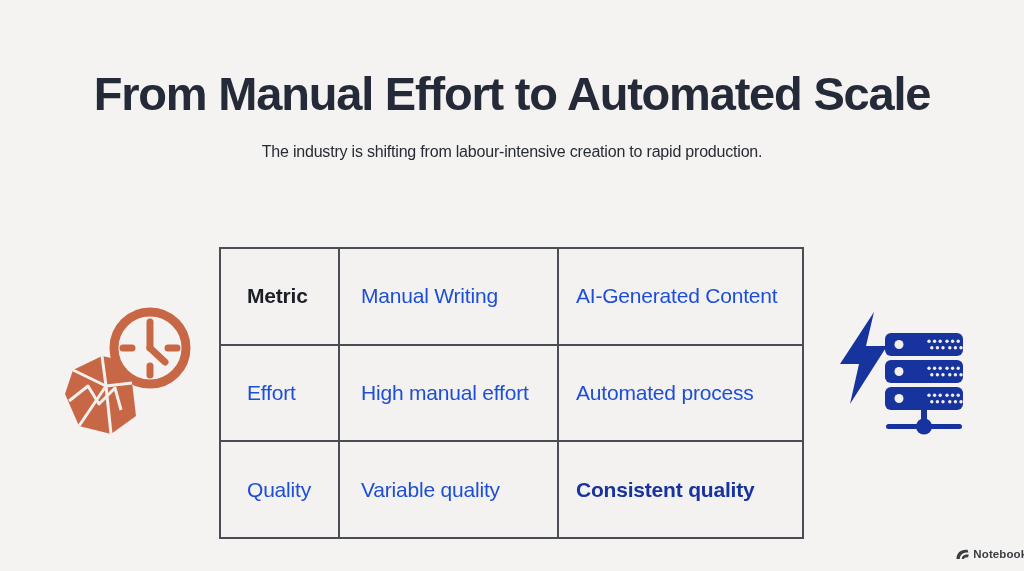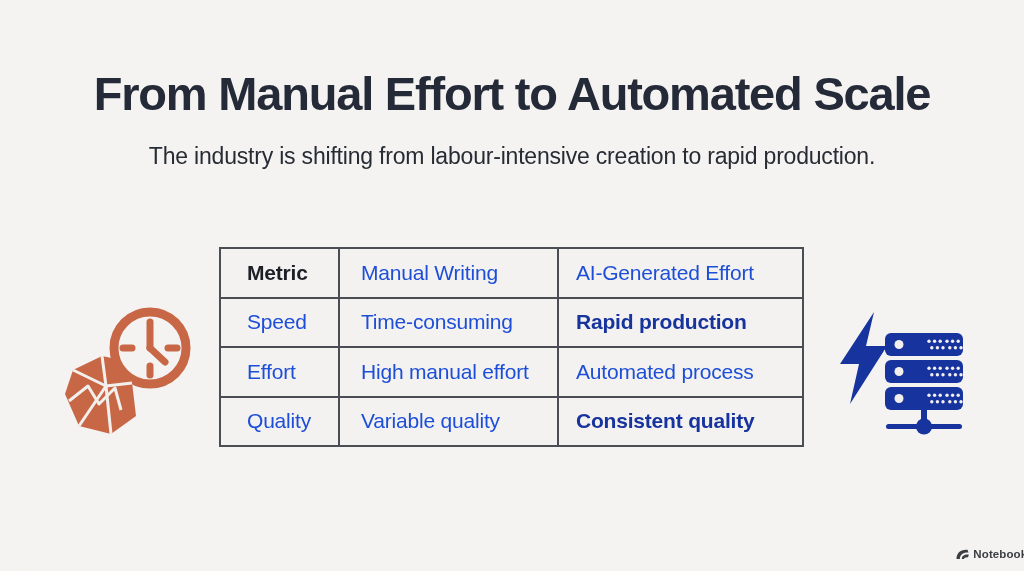--- a/index.html
+++ b/index.html
@@ -14,26 +14,26 @@
   }
   .title{
     position:absolute;left:0;top:66px;width:1024px;
     text-align:center;
     font-size:47px;font-weight:700;letter-spacing:-1.2px;
     color:#242a37;margin:0;
   }
   .subtitle{
     position:absolute;left:0;top:143px;width:1024px;
     text-align:center;
-    font-size:23px;font-weight:400;letter-spacing:-0.2px;
+    font-size:16px;font-weight:400;letter-spacing:-0.2px;
     color:#272c34;margin:0;
   }
   .cmp-table{
     position:absolute;left:219px;top:247px;
-    width:583px;height:200px;
+    width:583px;height:292px;
     border-collapse:collapse;
     table-layout:fixed;
   }
   .cmp-table td{
     border:2px solid #4a4e54;
     background:#f3f2f0;
     font-size:21px;
     color:#1d4ed8;
     vertical-align:middle;
     padding:0 6px 0 0;
@@ -118,26 +118,21 @@
   <table class="cmp-table">
     <colgroup>
         <col style="width:119px">
         <col style="width:219px">
         <col style="width:245px">
       </colgroup>
     <tbody>
       <tr>
         <td class="c1 hdr-bold">Metric</td>
         <td class="c2">Manual Writing</td>
-        <td class="c3">AI-Generated Effort</td>
-      </tr>
-      <tr>
-        <td class="c1">Speed</td>
-        <td class="c2">Time-consuming</td>
-        <td class="c3 blue">Rapid production</td>
+        <td class="c3">AI-Generated Content</td>
       </tr>
       <tr>
         <td class="c1">Effort</td>
         <td class="c2">High manual effort</td>
         <td class="c3">Automated process</td>
       </tr>
       <tr>
         <td class="c1">Quality</td>
         <td class="c2">Variable quality</td>
         <td class="c3 blue">Consistent quality</td>

